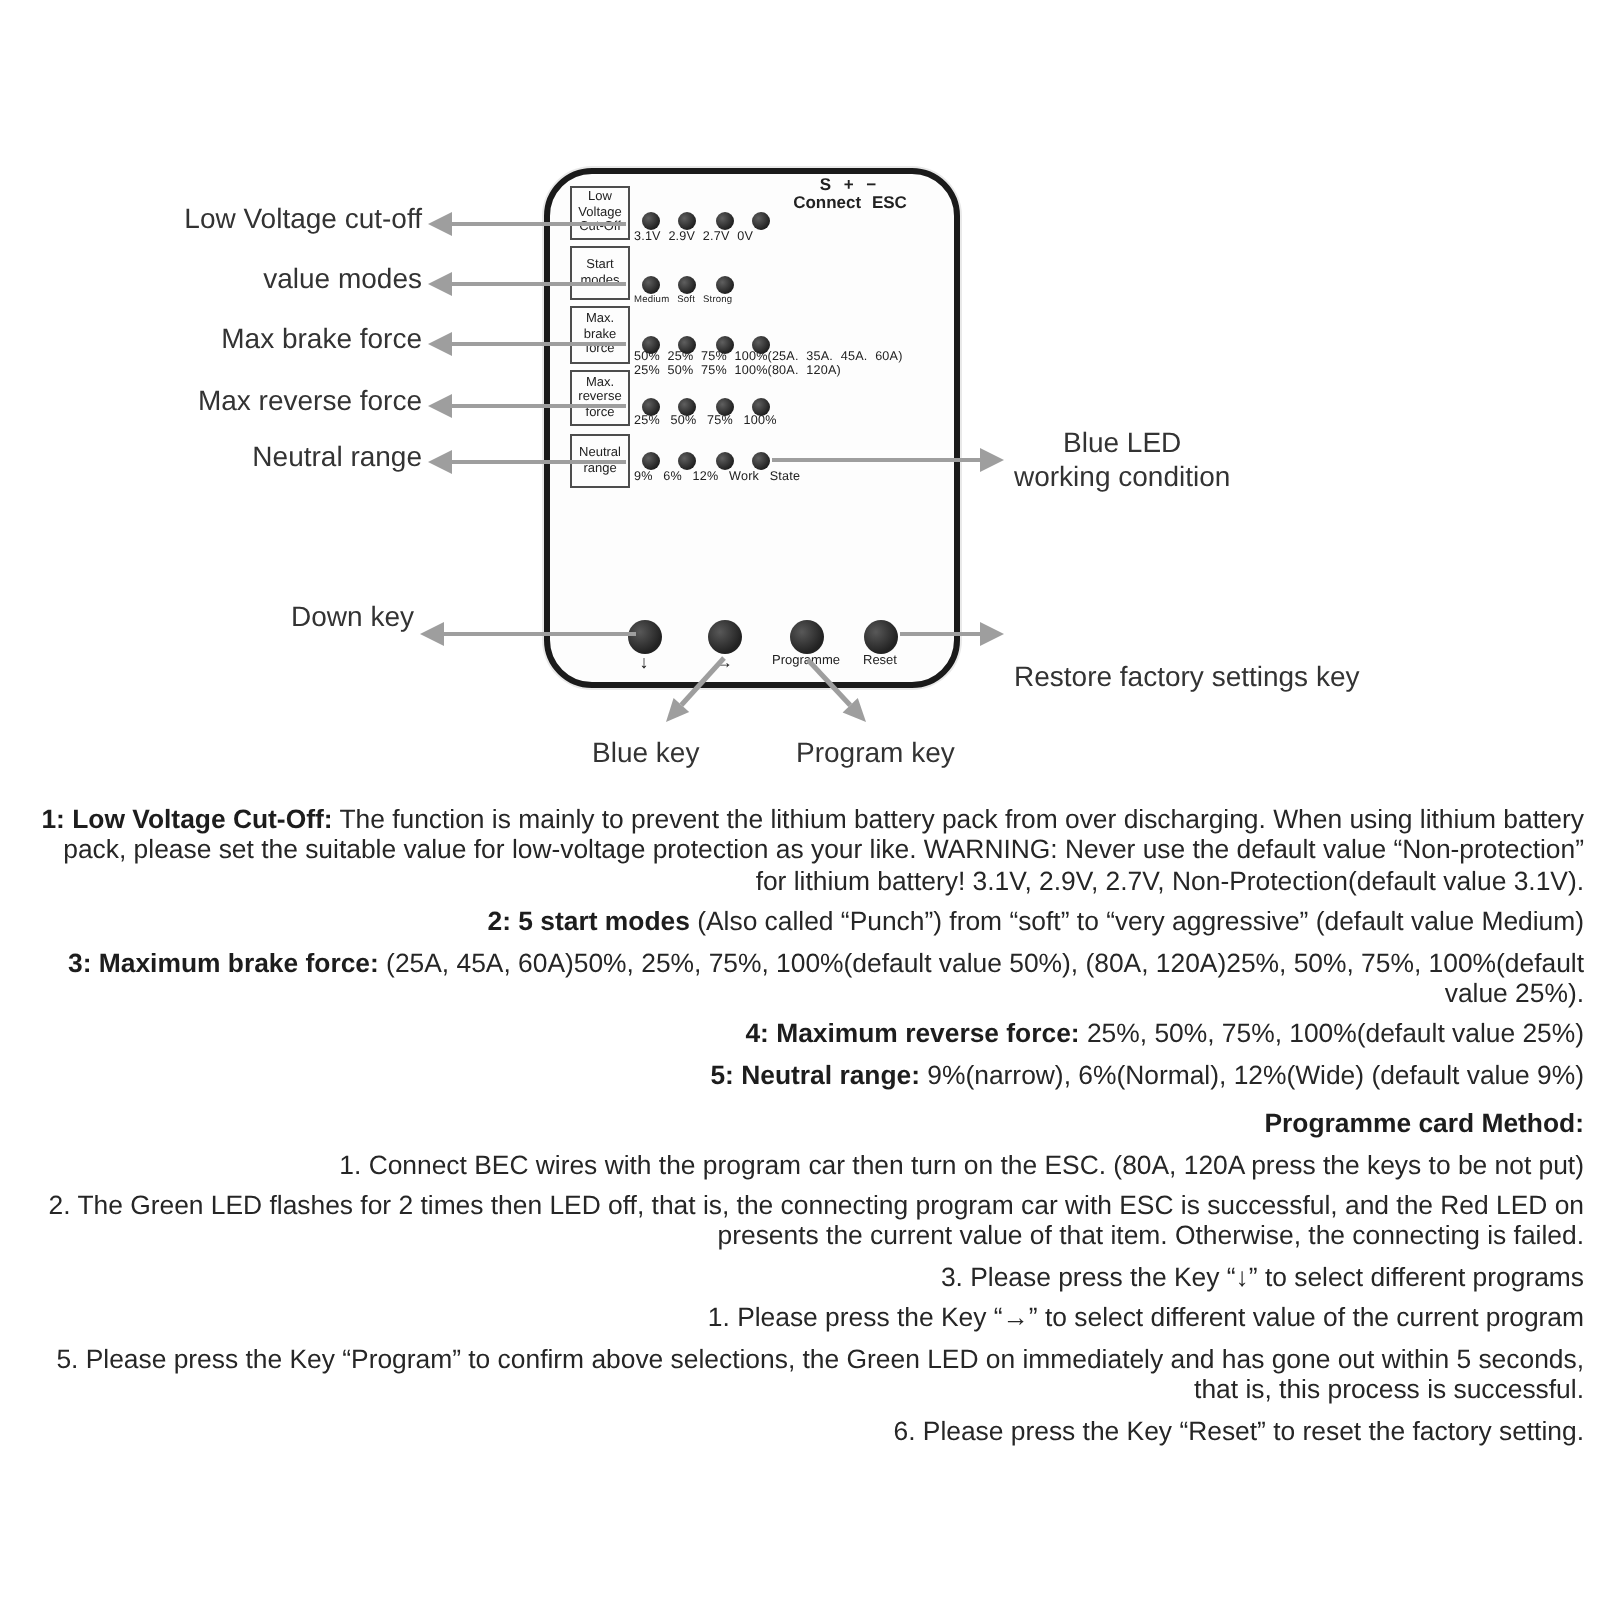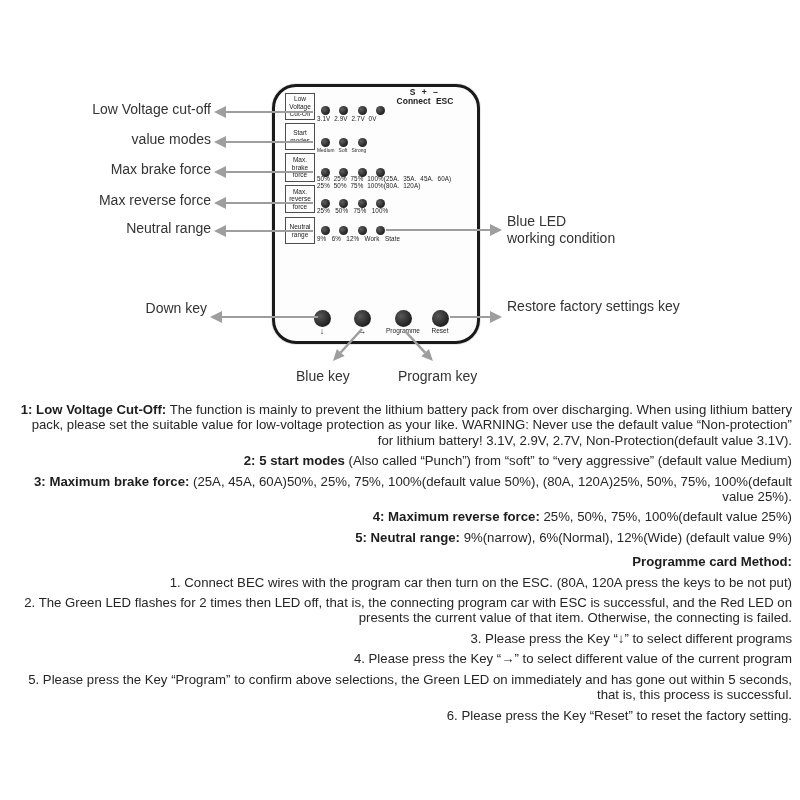--- a/index.html
+++ b/index.html
@@ -28,21 +28,21 @@
   .cap{position:absolute;left:42px;font-size:6.3px;color:#222;white-space:nowrap;
     letter-spacing:.1px;word-spacing:2px;line-height:7px;}
   .cap.tiny{font-size:4.8px;word-spacing:2.5px;}
   .cap.wide{word-spacing:3.5px;}
   .btn{position:absolute;width:17px;height:17px;border-radius:50%;
     background:radial-gradient(circle at 35% 35%, #585858, #222 68%);padding:0;border:0;cursor:pointer;}
   .btn-label{position:absolute;width:64px;text-align:center;font-size:6.5px;color:#222;line-height:8px;}
   .btn-label.glyph{font-size:9px;}
   
   .llabel{position:absolute;right:589px;font-size:14px;color:#333;white-space:nowrap;line-height:16px;}
-  .rlabel{position:absolute;left:507px;font-size:14px;color:#333;white-space:nowrap;line-height:17px;}
+  .rlabel{position:absolute;left:507px;font-size:14px;color:#333;white-space:nowrap;line-height:17px;text-align:center;}
   .blabel{position:absolute;font-size:14px;color:#333;white-space:nowrap;}
   .aline{position:absolute;height:2.4px;background:#9e9e9e;}
   .ah-l{position:absolute;width:0;height:0;border-top:6px solid transparent;
     border-bottom:6px solid transparent;border-right:12px solid #9e9e9e;}
   .ah-r{position:absolute;width:0;height:0;border-top:6px solid transparent;
     border-bottom:6px solid transparent;border-left:12px solid #9e9e9e;}
   .diag-svg{position:absolute;left:0;top:0;width:800px;height:400px;}
   
   .notes{position:absolute;left:8px;top:402px;width:784px;font-size:13.2px;line-height:15.4px;color:#262626;text-align:right;}
   .note-item{padding-left:22px;text-indent:-14px;margin:0 0 5px 0;}
@@ -148,21 +148,21 @@
 
   <div class="aline" style="left:386px;top:228.8px;width:104px;"></div>
   <div class="ah-r" style="left:490px;top:224px;"></div>
   <div class="rlabel" style="top:213px;">
     <div>Blue LED</div>
     <div>working condition</div>
   </div>
 
   <div class="aline" style="left:450px;top:315.8px;width:40px;"></div>
   <div class="ah-r" style="left:490px;top:311px;"></div>
-  <div class="rlabel" style="top:298px;">Restore factory settings key</div>
+  <div class="rlabel" style="top:330px;">Restore factory settings key</div>
 
   <svg class="diag-svg" viewBox="0 0 800 400">
     <path d="M362,329 L340.7,352.5" stroke="#9e9e9e" stroke-width="2.5" fill="none"></path>
     <polygon points="333,361 336.8,349 344.6,356" fill="#9e9e9e"></polygon>
     <path d="M404,330 L425.1,352.6" stroke="#9e9e9e" stroke-width="2.5" fill="none"></path>
     <polygon points="433,361 421.3,356.2 428.9,349" fill="#9e9e9e"></polygon>
   </svg>
   <div class="blabel" style="left:296px;top:368px;">Blue key</div>
   <div class="blabel" style="left:398px;top:368px;">Program key</div>
 </div>
@@ -173,17 +173,17 @@
       <div class="note-item"><b>2: 5 start modes</b><span> (Also called “Punch”) from “soft” to “very aggressive” (default value Medium)</span></div>
       <div class="note-item"><b>3: Maximum brake force:</b><span> (25A, 45A, 60A)50%, 25%, 75%, 100%(default value 50%), (80A, 120A)25%, 50%, 75%, 100%(default value 25%).</span></div>
       <div class="note-item"><b>4: Maximum reverse force:</b><span> 25%, 50%, 75%, 100%(default value 25%)</span></div>
       <div class="note-item"><b>5: Neutral range:</b><span> 9%(narrow), 6%(Normal), 12%(Wide) (default value 9%)</span></div>
     </div>
   <div class="method-title">Programme card Method:</div>
   <div id="method-items">
       <div class="method-item">1. Connect BEC wires with the program car then turn on the ESC. (80A, 120A press the keys to be not put)</div>
       <div class="method-item">2. The Green LED flashes for 2 times then LED off, that is, the connecting program car with ESC is successful, and the Red LED on presents the current value of that item. Otherwise, the connecting is failed.</div>
       <div class="method-item">3. Please press the Key “↓” to select different programs</div>
-      <div class="method-item">4. Please press the Key “→” to select different value of the current program</div>
+      <div class="method-item">1. Please press the Key “→” to select different value of the current program</div>
       <div class="method-item">5. Please press the Key “Program” to confirm above selections, the Green LED on immediately and has gone out within 5 seconds, that is, this process is successful.</div>
       <div class="method-item">6. Please press the Key “Reset” to reset the factory setting.</div>
     </div>
 </div>
 
 </body></html>

